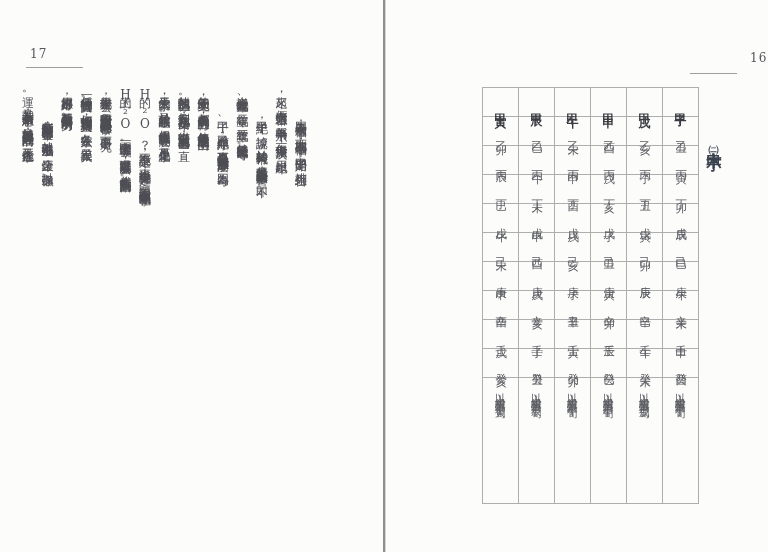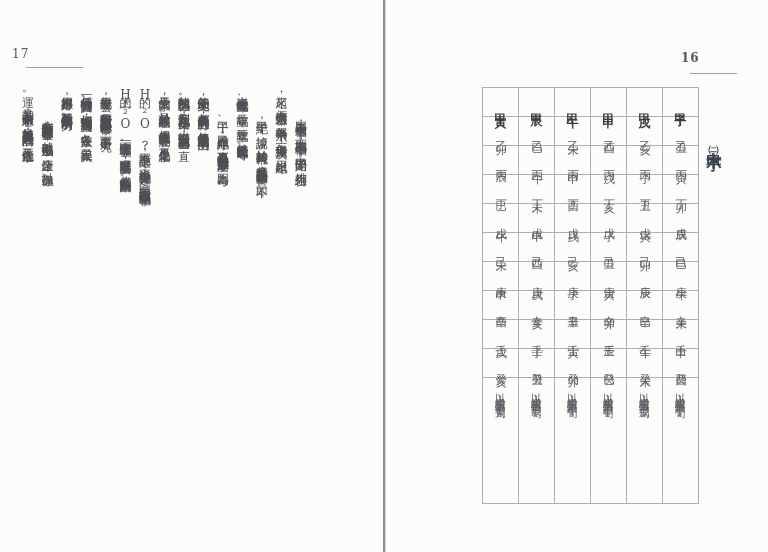--- a/index.html
+++ b/index.html
@@ -12,22 +12,22 @@
   .spine{
     position:absolute;left:383px;top:0;width:2px;height:552px;
     background:#8f8f8f;border-right:1px solid #d6d6d4;
     box-shadow:-5px 0 7px -5px rgba(0,0,0,.10),5px 0 7px -5px rgba(0,0,0,.10);
   }
   
   .pagenum{
     position:absolute;font-size:12px;color:#55555a;letter-spacing:1px;
     font-family:"DejaVu Serif","Liberation Serif",serif;
   }
-  .pn-17{left:12px;top:47px;}
-  .pn-16{left:681px;top:51px;font-weight:bold;}
+  .pn-17{left:30px;top:47px;}
+  .pn-16{left:750px;top:51px;}
   .pagenum-rule{position:absolute;height:1px;background:#9e9e9c;}
   .pr-17{left:26px;top:67px;width:57px;}
   .pr-16{left:690px;top:73px;width:47px;}
   
   .vtext{
     position:absolute;left:15px;top:87px;height:406px;width:295px;
     display:flex;flex-direction:row-reverse;justify-content:flex-start;
   }
   .vcol{
     writing-mode:vertical-rl;text-orientation:upright;

